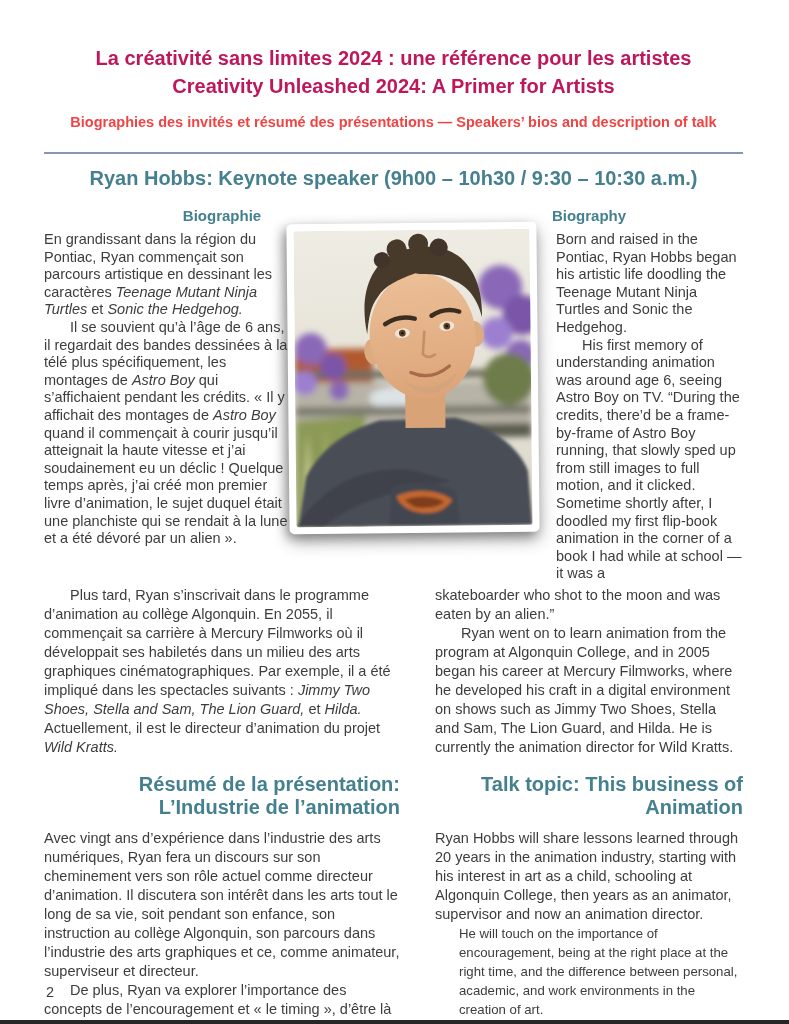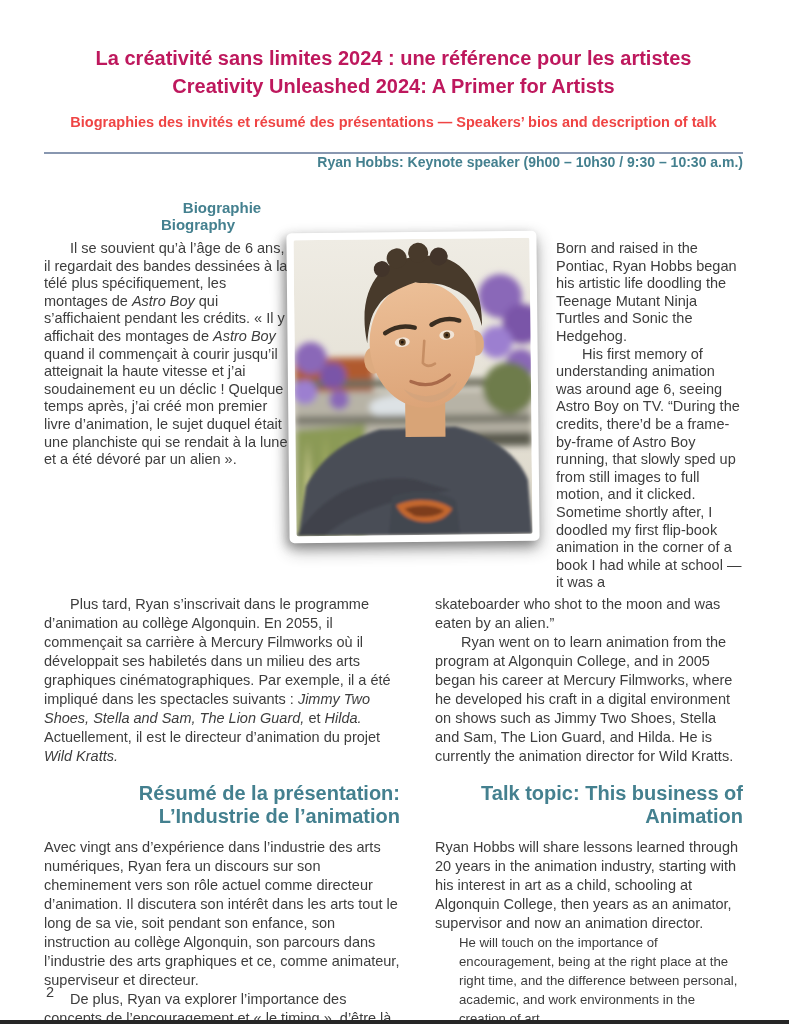--- a/index.html
+++ b/index.html
@@ -5,24 +5,24 @@
   html,body{margin:0;padding:0;background:#ffffff;}
   body{font-family:"Liberation Sans",sans-serif;color:#3d3d3d;}
   .page{position:relative;width:789px;height:1024px;background:#ffffff;overflow:hidden;
         padding:0;box-sizing:border-box;}
   .content{padding:44px 46px 0 44px;box-sizing:border-box;}
 
   
   .title{color:#be185d;font-weight:bold;font-size:20px;line-height:28px;text-align:center;}
   .subtitle{color:#ef4444;font-weight:bold;font-size:14.5px;line-height:18px;text-align:center;margin-top:13px;}
   .rule{border:none;border-top:2px solid #8897b0;margin:21px 0 0 0;}
-  .keynote{color:#44808f;font-weight:bold;font-size:14px;text-align:right;margin-top:0;}
+  .keynote{color:#44808f;font-weight:bold;font-size:20px;text-align:center;margin-top:13px;}
 
   
-  .bio-headings{display:flex;justify-content:space-between;margin-top:29px;flex-direction:column;}
+  .bio-headings{display:flex;justify-content:space-between;margin-top:17px;}
   .bio-headings .half{font-weight:bold;color:#44808f;font-size:15px;text-align:center;}
   .bio-headings .half.left{width:356px;}
   .bio-headings .half.right{width:308px;}
 
   
   p{margin:0;font-size:14.5px;line-height:17.6px;}
   p.indent{text-indent:26px;}
   p.small{font-size:13.2px;line-height:16.4px;margin-left:24px;}
   i{font-style:italic;}
 
@@ -65,20 +65,21 @@
     <hr class="rule">
     <div class="keynote">Ryan Hobbs: Keynote speaker (9h00 – 10h30 / 9:30 – 10:30 a.m.)</div>
 
     <div class="bio-headings">
       <div class="half left">Biographie</div>
       <div class="half right">Biography</div>
     </div>
 
     <div class="narrow-row">
       <div class="col-narrow-left">
+          <p>En grandissant dans la région du Pontiac, Ryan commençait son parcours artistique en dessinant les caractères <i>Teenage Mutant Ninja Turtles</i> et <i>Sonic the Hedgehog.</i></p>
           <p class="indent">Il se souvient qu’à l’âge de 6 ans, il regardait des bandes dessinées à la télé plus spécifiquement, les montages de <i>Astro Boy</i> qui s’affichaient pendant les crédits. « Il y affichait des montages de <i>Astro Boy</i> quand il commençait à courir jusqu’il atteignait la haute vitesse et j’ai soudainement eu un déclic ! Quelque temps après, j’ai créé mon premier livre d’animation, le sujet duquel était une planchiste qui se rendait à la lune et a été dévoré par un alien ».</p>
         </div>
 
       <div class="photo-frame">
         <svg viewBox="0 0 236 296" preserveAspectRatio="none" aria-hidden="true">
           <defs>
             <linearGradient id="sky" x1="0" y1="0" x2="0" y2="1">
               <stop offset="0" stop-color="#efece4"></stop>
               <stop offset="1" stop-color="#dcd7c9"></stop>
             </linearGradient>

